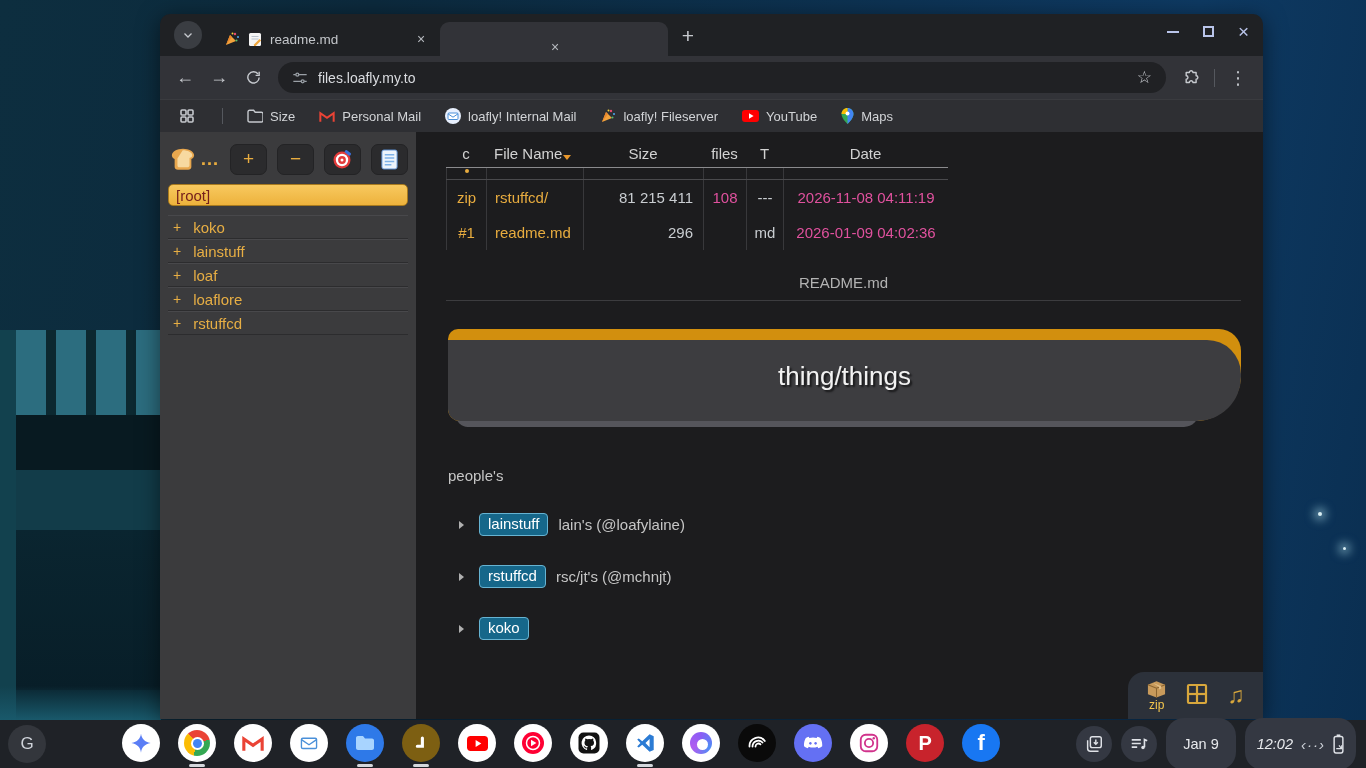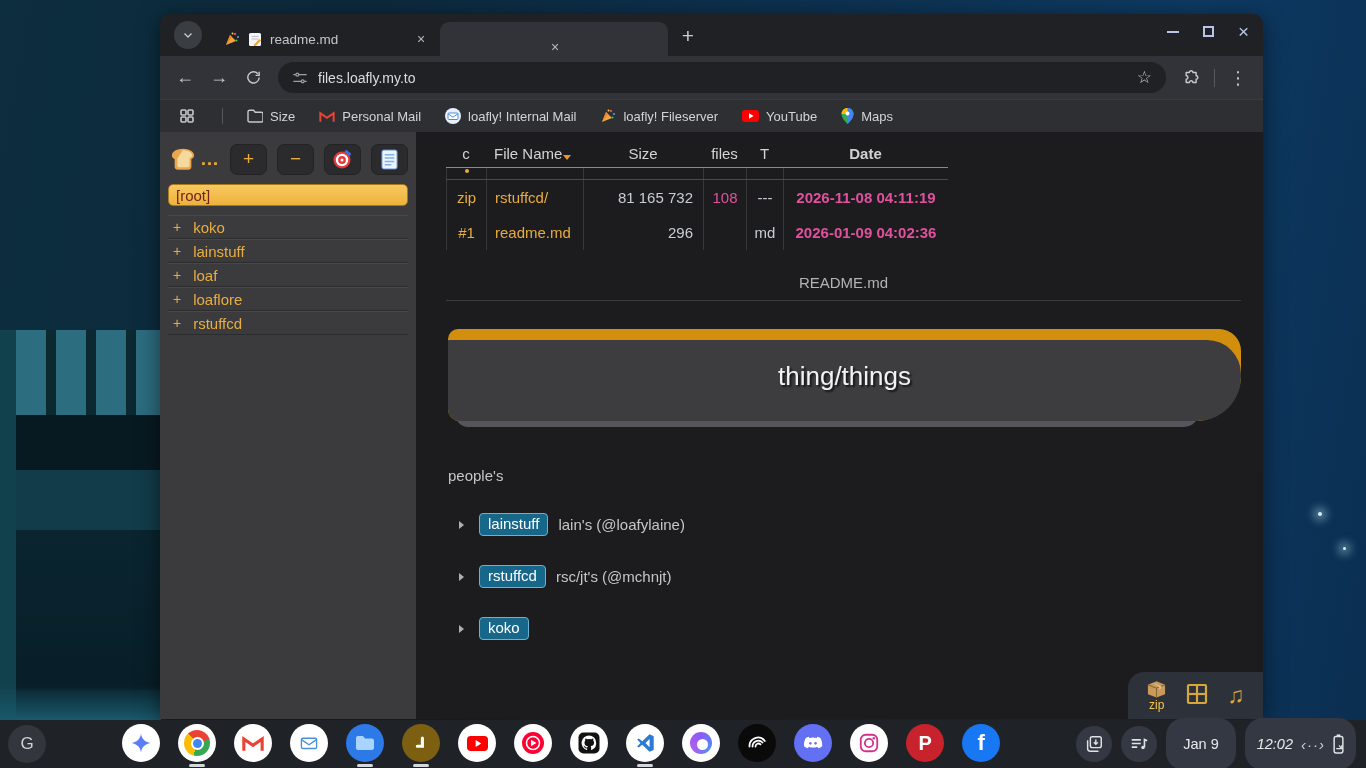--- a/index.html
+++ b/index.html
@@ -85,21 +85,21 @@
   
   .main { flex:1; background:#1c1c1e; padding:8px 0 0 30px; overflow:hidden; }
 
   
   .ftable { width:502px; font-size:15px; }
   .trow { display:flex; align-items:center; }
   .thead { height:28px; color:#d2d2d2; border-bottom:1px solid #8a8a8d; }
   .cell { height:100%; display:flex; align-items:center; justify-content:center; }
   .c-c { width:40px; } .c-name { width:97px; justify-content:flex-start; padding-left:8px; }
   .c-size { width:120px; justify-content:flex-end; padding-right:10px; white-space:pre; }
-  .c-files { width:43px;text-align:center; } .c-type { width:37px; } .c-date { width:165px;font-weight:bold; }
+  .c-files { width:43px;text-align:center; } .c-type { width:37px; } .c-date { width:165px; }
   .thead .c-size { justify-content:center; padding-right:0; }
   .sortmark { width:0; height:0; border-left:4px solid transparent; border-right:4px solid transparent;
     border-top:5px solid #e8972c; margin:8px 0 0 1px; }
   .tsliver { height:12px; border-bottom:1px solid #4a4a4d; }
   .tsliver .cell { border-left:1px solid #38383b; }
   .tsliver .cell:first-child { border-left:1px solid #38383b; }
   .sliver-dot { width:4px; height:4px; border-radius:50%; background:#e8ac3f; margin-bottom:6px; }
   .tdata { height:35px; }
   .tdata .cell { border-left:1px solid #38383b; }
   .gold { color:#e8ac3f; } .pink { color:#e0519e; } .gray { color:#c9cdd1; }
@@ -391,21 +391,21 @@
               </span>
             <span class="cell c-name"></span>
             <span class="cell c-size"></span>
             <span class="cell c-files"></span>
             <span class="cell c-type"></span>
             <span class="cell c-date"></span>
           </div>
           <div class="trow tdata">
             <span class="cell c-c gold">zip</span>
             <span class="cell c-name gold">rstuffcd/</span>
-            <span class="cell c-size gray">81 165 732</span>
+            <span class="cell c-size gray">81 215 411</span>
             <span class="cell c-files pink">108</span>
             <span class="cell c-type gray">---</span>
             <span class="cell c-date pink">2026-11-08 04:11:19</span>
           </div>
           <div class="trow tdata">
             <span class="cell c-c gold">#1</span>
             <span class="cell c-name gold">readme.md</span>
             <span class="cell c-size gray">296</span>
             <span class="cell c-files pink"></span>
             <span class="cell c-type gray">md</span>

